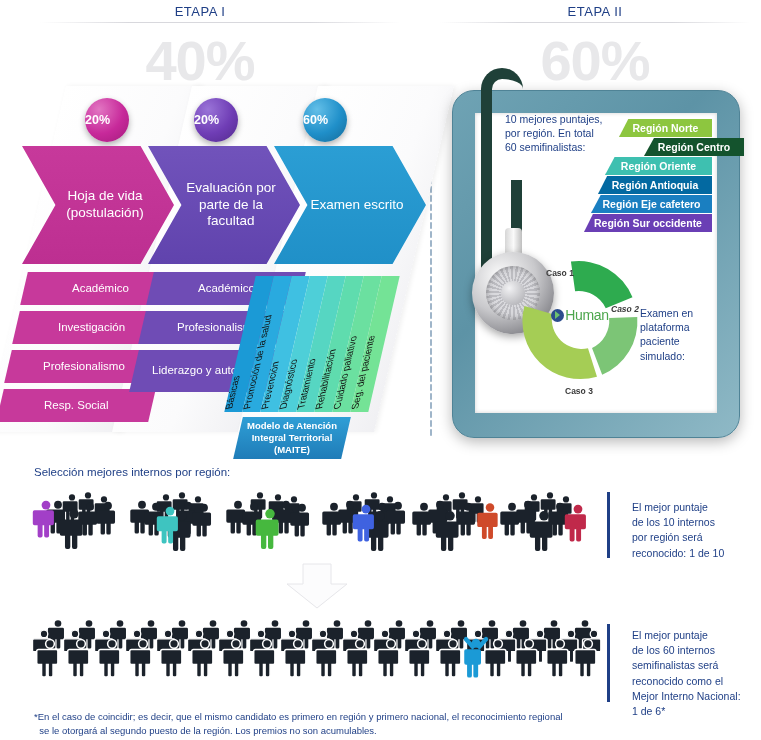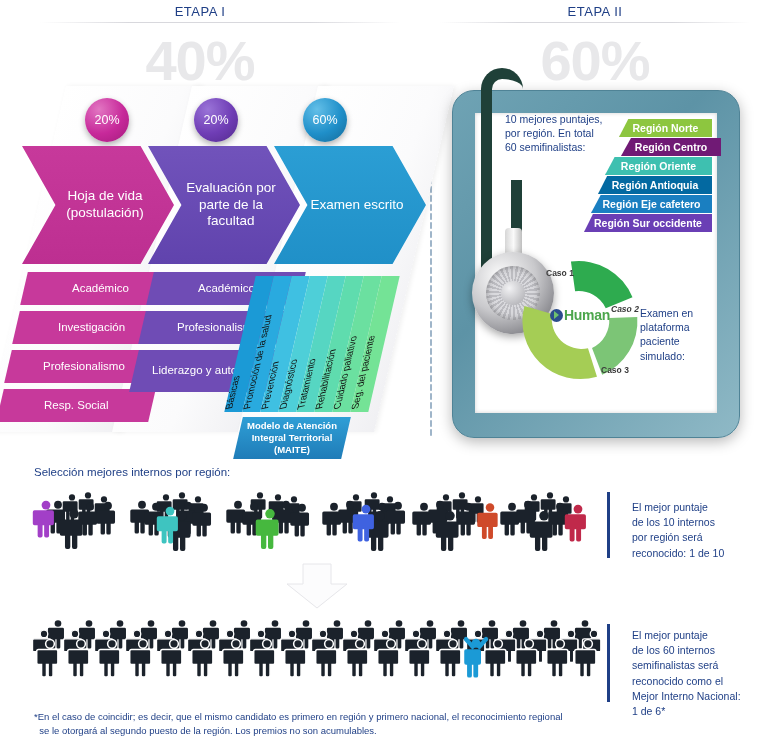--- a/index.html
+++ b/index.html
@@ -56,22 +56,22 @@
   
   .slab {
     position:absolute; top:0; width:136px; height:346px;
     background:linear-gradient(100deg,#ffffff 0%,#fbfbfc 60%,#f0f0f3 100%);
     transform:skewX(-13deg);
     box-shadow:2px 0 5px rgba(0,0,0,.06);
   }
 
   .pct-bubble {
     position:absolute; width:44px; height:44px; border-radius:50%;
-    display:flex; align-items:center; justify-content:center;
-    color:#fff; font-size:12.5px; font-weight:normal;
+    display:flex; align-items:center; 
+    color:#fff; font-size:12.5px; font-weight:bold;
     box-shadow:0 3px 6px rgba(0,0,0,.3);
   }
 
   
   .subbar {
     position:absolute; height:33px; width:152px;
     transform:skewX(-13deg);
     display:flex; align-items:center; justify-content:center;
     color:#fff; font-size:11.5px; line-height:1.15; text-align:center;
   }
@@ -160,21 +160,21 @@
     box-shadow:0 1px 2px rgba(0,0,0,.25);
   }
 
   
   #donut { position:absolute; left:511px; top:251px; width:136px; height:136px; }
   .case-lbl {
     position:absolute; font-size:8.5px; color:#3b3b3b; font-weight:bold;
   }
   #ihuman {
     position:absolute; left:540px; top:307px; width:80px;
-    text-align:center; font-size:14px; font-weight:bold; color:#4ca64c;
+    text-align:center; font-size:14px; font-weight:normal; color:#4ca64c;
     letter-spacing:-.3px;
   }
   #ihuman .mark {
     display:inline-block; width:13px; height:13px; border-radius:50%;
     background:#2b4d8c; position:relative; vertical-align:-2px; margin-right:1px;
   }
   #ihuman .mark::after {
     content:""; position:absolute; left:4px; top:2px;
     border-left:5px solid #6ec06e; border-top:4px solid transparent;
     border-bottom:4px solid transparent;
@@ -327,21 +327,21 @@
 
 <div id="tablet-text">
   <span>10 mejores puntajes,</span><br>
   <span>por región. En total</span><br>
   <span>60 semifinalistas:</span>
 </div>
 
 <div class="region-item" style="left:619px; top:119px; width:93px; background:#8dc63f; clip-path:polygon(10% 0,100% 0,100% 100%,0 100%);">
   <span>Región Norte</span>
   </div>
-<div class="region-item" style="left:621px; top:138px; width:100px; background:#701a75; clip-path:polygon(10% 0,100% 0,100% 100%,0 100%);">
+<div class="region-item" style="left:644px; top:138px; width:100px; background:#14532d; clip-path:polygon(10% 0,100% 0,100% 100%,0 100%);">
   <span>Región Centro</span>
   </div>
 <div class="region-item" style="left:605px; top:157px; width:107px; background:#3ec0b0; clip-path:polygon(9% 0,100% 0,100% 100%,0 100%);">
   <span>Región Oriente</span>
   </div>
 <div class="region-item" style="left:598px; top:176px; width:114px; background:#0369a1; clip-path:polygon(8% 0,100% 0,100% 100%,0 100%);">
   <span>Región Antioquia</span>
   </div>
 <div class="region-item" style="left:591px; top:195px; width:121px; background:#1a7fc1; clip-path:polygon(8% 0,100% 0,100% 100%,0 100%);text-align:right;">
   <span>Región Eje cafetero</span>
@@ -352,21 +352,21 @@
 
 <svg id="donut" viewBox="0 0 136 136">
   <g>
     <path d="M68 10 A58 58 0 0 1 124 54 L96 61 A30 30 0 0 0 68 40 Z" fill="#2eab4f" transform="rotate(-8 68 68)"></path>
     <path d="M126 62 A58 58 0 0 1 95 122 L83 96 A30 30 0 0 0 98 65 Z" fill="#7cc576" transform="rotate(4 68 68)"></path>
     <path d="M88 125 A58 58 0 0 1 13 57 L41 64 A30 30 0 0 0 78 97 Z" fill="#a5cd55" transform="rotate(2 68 68)"></path>
   </g>
 </svg>
 <div class="case-lbl" style="left:546px; top:268px;">Caso 1</div>
 <div class="case-lbl" style="left:611px; top:304px;font-style:italic;">Caso 2</div>
-<div class="case-lbl" style="left:565px; top:365px;margin-left:36px;">Caso 3</div>
+<div class="case-lbl" style="left:565px; top:386px;">Caso 3</div>
 
 <div id="ihuman">
   <span class="mark"></span><span>Human</span>
 </div>
 
 <div id="exam-text">
   <span>Examen en</span><br>
   <span>plataforma</span><br>
   <span>paciente</span><br>
   <span>simulado:</span>

